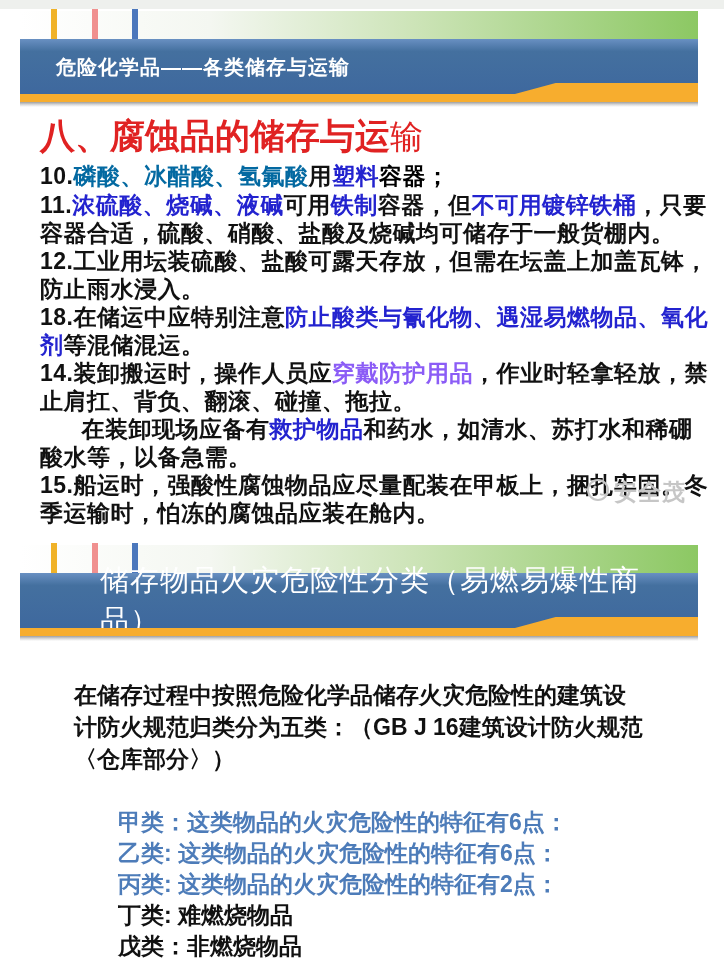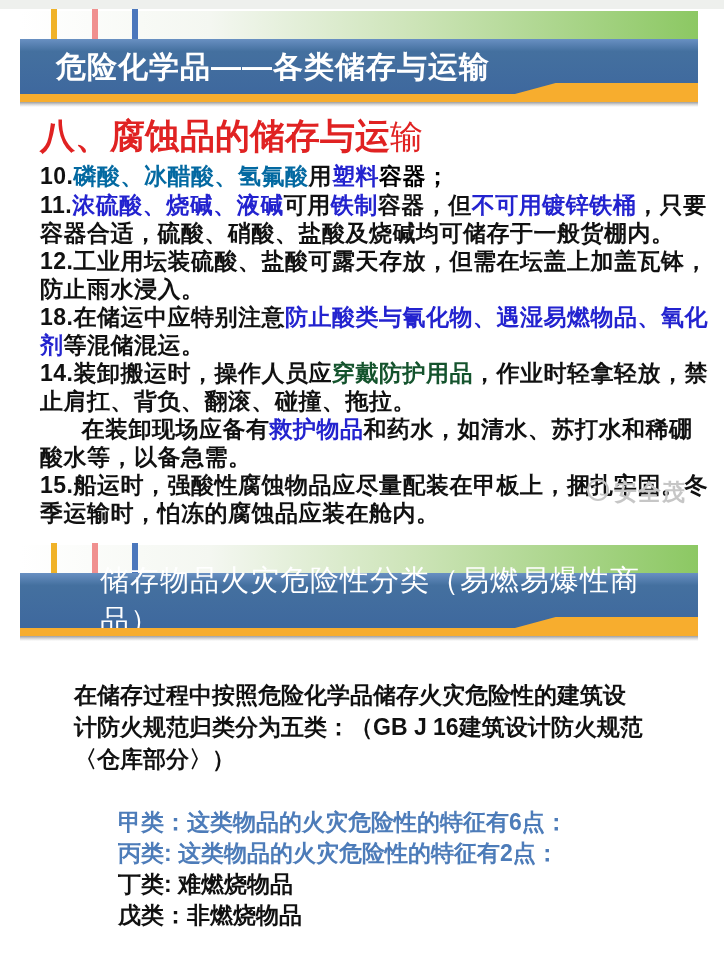--- a/index.html
+++ b/index.html
@@ -12,21 +12,21 @@
   .band{position:absolute;top:2px;left:0;right:0;height:28px;
         background:linear-gradient(to right,#ffffff 0%,#f4f7f1 28%,#cde4b8 58%,#8cc863 100%);}
   .vbar{position:absolute;top:0;height:30px;width:6px;}
   .vbar.y{left:31px;background:#f0b228;}
   .vbar.p{left:72px;background:#f0908f;}
   .vbar.b{left:112px;background:#4b77bc;}
   .blue-bar{position:absolute;top:30px;left:0;right:0;height:56px;
         background:linear-gradient(180deg,#6990c2 0%,#44709f 22%,#3e689e 100%);
         display:flex;align-items:center;}
   .banner-title{color:#ffffff;padding-left:36px;letter-spacing:1px;}
-  .banner-title.bold{font-weight:bold;font-size:30px;}
+  .banner-title.bold{font-weight:bold;font-size:20px;}
   .banner-title.normal{font-weight:normal;font-size:29px;margin-left:44px;}
   .yellow{position:absolute;bottom:0;left:0;right:0;height:19px;background:#f7ad2e;
         clip-path:polygon(0 58%,73% 58%,79% 0,100% 0,100% 100%,0 100%);}
   .banner-shadow{margin-left:20px;width:678px;height:5px;
         background:linear-gradient(180deg,#9f9f9f 0%,#dcdcdc 55%,#ffffff 100%);}
 
   
   .content1{margin:6px 12px 0 40px;}
   .h-red{margin:0 0 2px 0;line-height:46px;font-size:35px;font-weight:bold;color:#e02222;}
   .h-red .tail{font-weight:normal;font-size:33px;}
@@ -65,21 +65,21 @@
   </div>
   <div class="banner-shadow"></div>
 
   <div class="content1">
     <h1 class="h-red"><span>八、腐蚀品的储存与运</span><span class="tail">输</span></h1>
     <div id="corrosive-items">
         <p class="body-line"><span style="color: rgb(17, 17, 17);">10.</span><span style="color: #0369a1; font-family: Liberation Serif, serif;">磷酸、冰醋酸、氢氟酸</span><span style="color: rgb(17, 17, 17);">用</span><span style="color: rgb(35, 35, 207); margin-top: 37px;">塑料</span><span style="color: #000000; text-align: center;">容器；</span></p>
         <p class="body-line"><span style="color: rgb(17, 17, 17);">11.</span><span style="color: rgb(35, 35, 207);">浓硫酸、烧碱、液碱</span><span style="color: rgb(17, 17, 17);">可用</span><span style="color: rgb(35, 35, 207);">铁制</span><span style="color: rgb(17, 17, 17);">容器，但</span><span style="color: rgb(35, 35, 207);">不可用镀锌铁桶</span><span style="color: rgb(17, 17, 17);">，只要容器合适，硫酸、硝酸、盐酸及烧碱均可储存于一般货棚内。</span></p>
         <p class="body-line"><span style="color: rgb(17, 17, 17);">12.工业用坛装硫酸、盐酸可露天存放，但需在坛盖上加盖瓦钵，防止雨水浸入。</span></p>
         <p class="body-line"><span style="color: rgb(17, 17, 17);">18.在储运中应特别注意</span><span style="color: rgb(35, 35, 207);">防止酸类与氰化物、遇湿易燃物品、氧化剂</span><span style="color: rgb(17, 17, 17);">等混储混运。</span></p>
-        <p class="body-line"><span style="color: rgb(17, 17, 17);">14.装卸搬运时，操作人员应</span><span style="color: #14532d; text-align: center;">穿戴防护用品</span><span style="color: rgb(17, 17, 17);">，作业时轻拿轻放，禁止肩扛、背负、翻滚、碰撞、拖拉。</span></p>
+        <p class="body-line"><span style="color: rgb(17, 17, 17);">14.装卸搬运时，操作人员应</span><span style="color: #8b5cf6; text-align: center;">穿戴防护用品</span><span style="color: rgb(17, 17, 17);">，作业时轻拿轻放，禁止肩扛、背负、翻滚、碰撞、拖拉。</span></p>
         <p class="body-line indent"><span style="color: rgb(17, 17, 17);">在装卸现场应备有</span><span style="color: rgb(35, 35, 207);">救护物品</span><span style="color: rgb(17, 17, 17);">和药水，如清水、苏打水和稀硼酸水等，以备急需。</span></p>
         <p class="body-line"><span style="color: rgb(17, 17, 17);">15.船运时，强酸性腐蚀物品应尽量配装在甲板上，捆扎牢固。冬季运输时，怕冻的腐蚀品应装在舱内。</span></p>
       </div>
   </div>
 
   <div class="banner second">
     <div class="band"></div>
     <span class="vbar y"></span>
     <span class="vbar p"></span>
     <span class="vbar b"></span>
@@ -87,20 +87,21 @@
       <span class="banner-title normal">储存物品火灾危险性分类（易燃易爆性商品）</span>
     </div>
     <div class="yellow"></div>
   </div>
   <div class="banner-shadow"></div>
 
   <div class="content2">
     <p class="para">在储存过程中按照危险化学品储存火灾危险性的建筑设计防火规范归类分为五类：（GB J 16建筑设计防火规范〈仓库部分〉）</p>
     <div class="class-list" id="class-list">
         <p class="class-line" style="color: rgb(77, 124, 185);">甲类：这类物品的火灾危险性的特征有6点：</p>
+        <p class="class-line" style="color: rgb(77, 124, 185);">乙类: 这类物品的火灾危险性的特征有6点：</p>
         <p class="class-line" style="color: rgb(77, 124, 185);">丙类: 这类物品的火灾危险性的特征有2点：</p>
         <p class="class-line" style="color: rgb(17, 17, 17);">丁类: 难燃烧物品</p>
         <p class="class-line" style="color: rgb(17, 17, 17);">戊类：非燃烧物品</p>
       </div>
   </div>
 
   <div class="watermark">
     <span>
       <svg width="30" height="28" viewBox="0 0 30 28">
         <circle cx="16" cy="14" r="10" fill="none" stroke="#c6c6c6" stroke-width="2"></circle>

